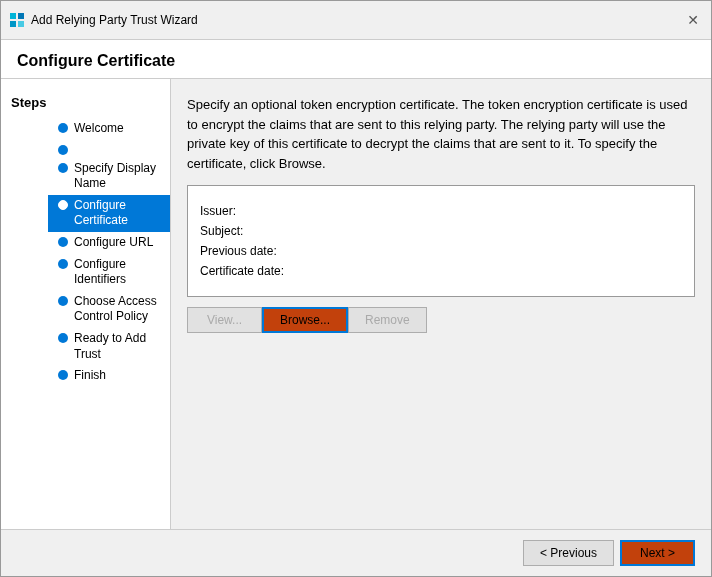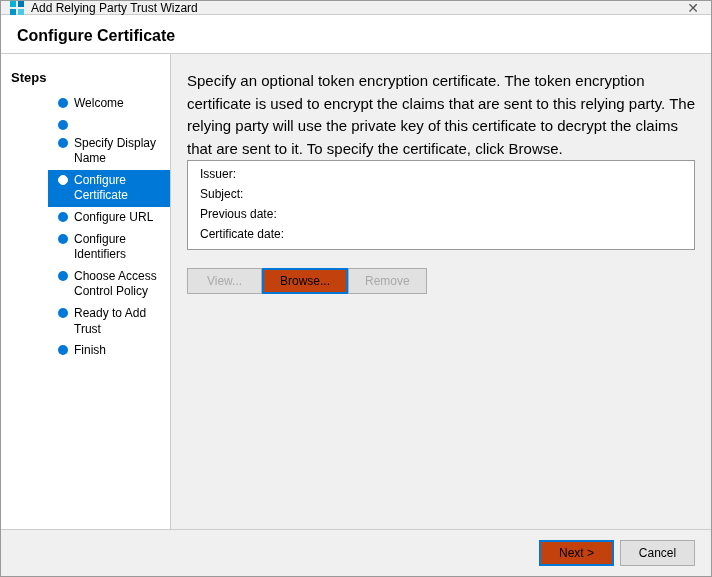--- a/index.html
+++ b/index.html
@@ -17,21 +17,21 @@
       height: 577px;
       background: #f0f0f0;
       border: 1px solid #999;
       box-shadow: 2px 2px 8px rgba(0,0,0,0.3);
       display: flex;
       flex-direction: column;
     }
     .titlebar {
       background: #f0f0f0;
       border-bottom: 1px solid #ccc;
-      height: 14px;
+      height: 39px;
       display: flex;
       align-items: center;
       padding: 0 8px;
       user-select: none;
     }
     .titlebar-icon {
       width: 16px;
       height: 16px;
       margin-right: 6px;
       display: flex;
@@ -115,30 +115,30 @@
       flex: 1;
     }
     .main-panel {
       flex: 1;
       padding: 16px;
       background: #f0f0f0;
       display: flex;
       flex-direction: column;
     }
     .description-text {
-      font-size: 15px;
+      font-size: 13px;
       color: #000;
       line-height: 1.5;
-      margin-bottom: 0;
+      margin-bottom: 12px;
     }
     .cert-box {
       background: #fff;
       border: 1px solid #999;
-      padding: 6px 12px;
-      margin-bottom: 18px;
+      padding: 18px 12px;
+      margin-bottom: 10px;
       min-height: 90px;
     }
     .cert-field {
       font-size: 12px;
       color: #000;
       margin-bottom: 6px;
     }
     .cert-field:last-child {
       margin-bottom: 0;
     }
@@ -256,16 +256,16 @@
 
       <div class="cert-actions">
         <button class="btn" disabled="">View...</button>
         <button class="btn default">Browse...</button>
         <button class="btn" disabled="">Remove</button>
       </div>
     </div>
   </div>
 
   <div class="footer">
+    <button class="btn">&lt; Previous</button>
     <button class="btn default">Next &gt;</button>
-    <button class="btn">Cancel</button>
   </div>
 </div>
 
 </body></html>

